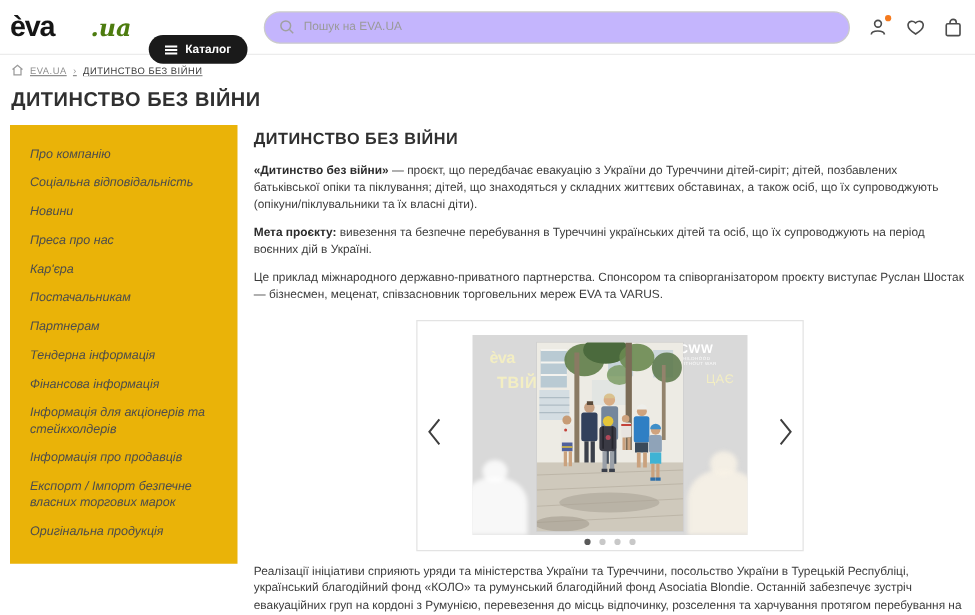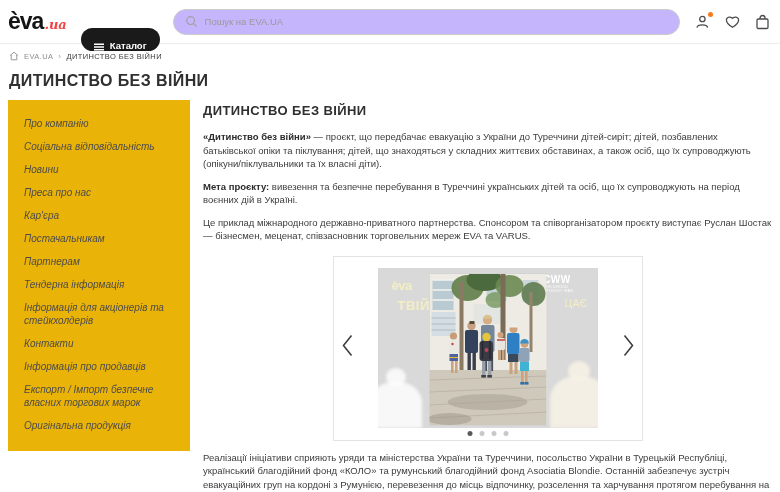--- a/index.html
+++ b/index.html
@@ -5,32 +5,32 @@
   * { margin:0; padding:0; box-sizing:border-box; }
   html,body { background:#fff; }
   body {
     width:780px; height:492px; overflow:hidden; position:relative;
     font-family:"Liberation Sans", sans-serif; color:#3c3c3c;
   }
   
   .header { height:44px; display:flex; align-items:center; padding:0 8px; border-bottom:1px solid #ececec; background:#fff; }
   .logo { display:flex; align-items:baseline; cursor:pointer; white-space:nowrap; }
   .logo-main { font-size:23px; font-weight:800; color:#151515; letter-spacing:-1px; }
-  .logo-suffix { font-family:"DejaVu Serif", serif; font-style:italic; font-weight:600; font-size:13px; color:#ef4444; margin-left:1px; }
+  .logo-suffix { font-family:"DejaVu Serif", serif; font-style:italic; font-weight:600; font-size:19px; color:#4d7c0f; margin-left:1px;padding-left:28px; }
   .catalog-btn { margin-left:14px; height:23px; background:#1a1a1a; color:#fff; border:none; border-radius:12px;
-    display:flex; align-items:flex-end; gap:6px; padding:0 13px; font-size:9.5px; font-weight:700; font-family:inherit; cursor:pointer;margin-top:36px; }
+    display:flex; align-items:center; gap:6px; padding:0 13px; font-size:9.5px; font-weight:700; font-family:inherit; cursor:pointer;margin-top:36px; }
   .search { flex:1; margin:0 14px 0 13px; height:26px; border:1px solid #cbcbcb; border-radius:13px;
     display:flex; align-items:center; gap:7px; padding:0 11px; background:#c4b5fd; }
   .search input { border:none; outline:none; flex:1; font-size:9.5px; color:#3c3c3c; font-family:inherit; background:transparent; }
   .search input::placeholder { color:#9a9a9a; }
   .header-icons { display:flex; align-items:center; gap:15px; padding-right:2px; }
   .hicon { position:relative; display:flex; cursor:pointer; }
   .hicon .dot-badge { position:absolute; top:-2px; right:-3px; width:5px; height:5px; border-radius:50%; background:#f57a1d; }
   
-  .breadcrumb { display:flex; align-items:center; gap:5px; padding:7px 9px 0; font-size:7.5px; letter-spacing:.4px; color:#8f8f8f; text-transform:uppercase; }
+  .breadcrumb { display:flex; align-items:center; gap:5px; padding:7px 9px 0; font-size:7.5px; letter-spacing:.4px; color:#8f8f8f; text-transform:uppercase;text-decoration:underline; }
   .breadcrumb .crumb-home { cursor:pointer; }
   .breadcrumb .sep { color:#9c9c9c; font-size:8px; }
   .breadcrumb .current { color:#3a3a3a; }
   .page-title { margin:11px 9px 10px; font-size:16px; font-weight:600; letter-spacing:.4px; color:#303030; }
   
   .content { display:flex; align-items:flex-start; padding:0 8px; gap:13px; }
   .sidebar { width:182px; background:#eab308; padding:12px 0 14px;font-style:italic; }
   .sb-item { padding:5px 16px; font-size:10px; line-height:13px; color:#4c4c4c; cursor:pointer; }
   .main { flex:1; min-width:0; }
   .article-heading { font-size:13px; font-weight:600; letter-spacing:.4px; color:#303030; margin:3px 0 12px; }
@@ -123,22 +123,22 @@
 
   <nav class="sidebar">
       <div class="sb-item">Про компанію</div>
       <div class="sb-item">Соціальна відповідальність</div>
       <div class="sb-item">Новини</div>
       <div class="sb-item">Преса про нас</div>
       <div class="sb-item">Кар'єра</div>
       <div class="sb-item">Постачальникам</div>
       <div class="sb-item">Партнерам</div>
       <div class="sb-item">Тендерна інформація</div>
+      <div class="sb-item">Фінансова інформація</div>
       <div class="sb-item">Інформація для акціонерів та стейкхолдерів</div>
-      <div class="sb-item">Контакти</div>
       <div class="sb-item">Інформація про продавців</div>
       <div class="sb-item">Експорт / Імпорт безпечне власних торгових марок</div>
       <div class="sb-item">Оригінальна продукція</div>
     </nav>
 
   <div class="main">
     <h2 class="article-heading">ДИТИНСТВО БЕЗ ВІЙНИ</h2>
 
     <p class="para"><b>«Дитинство без війни»</b><span> — проєкт, що передбачає евакуацію з України до Туреччини дітей-сиріт; дітей, позбавлених батьківської опіки та піклування; дітей, що знаходяться у складних життєвих обставинах, а також осіб, що їх супроводжують (опікуни/піклувальники та їх власні діти).</span></p>
 

